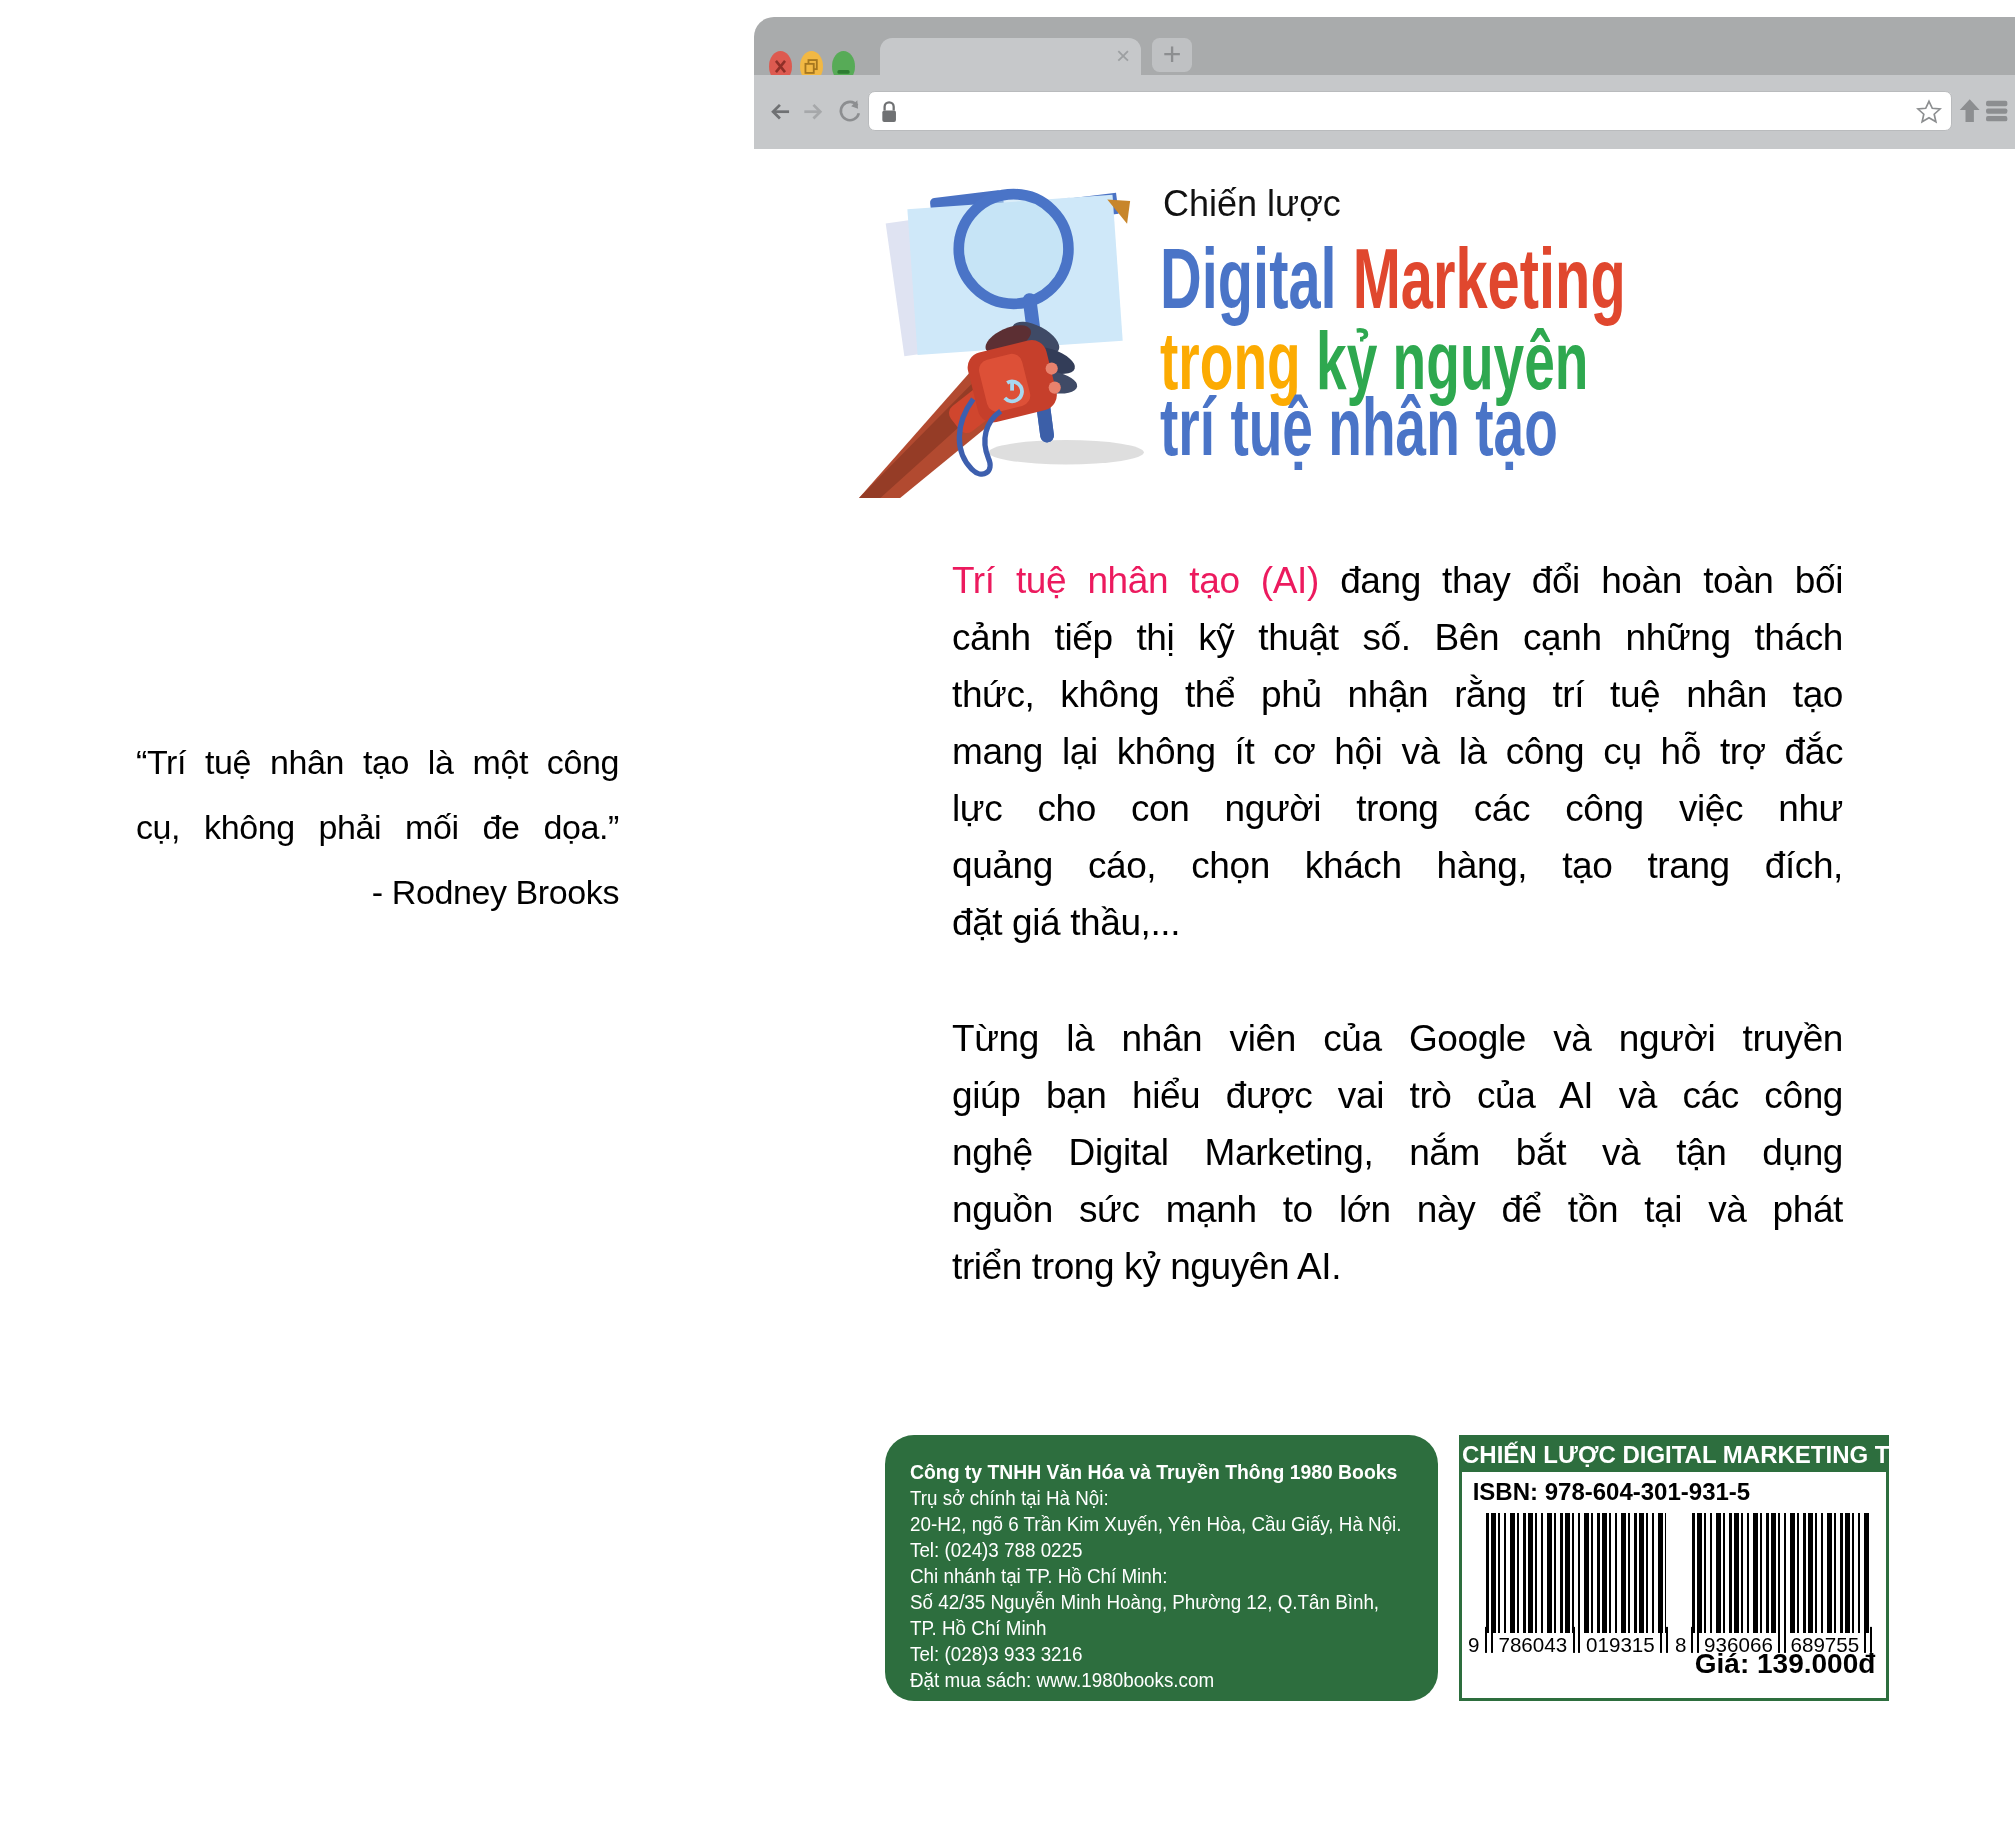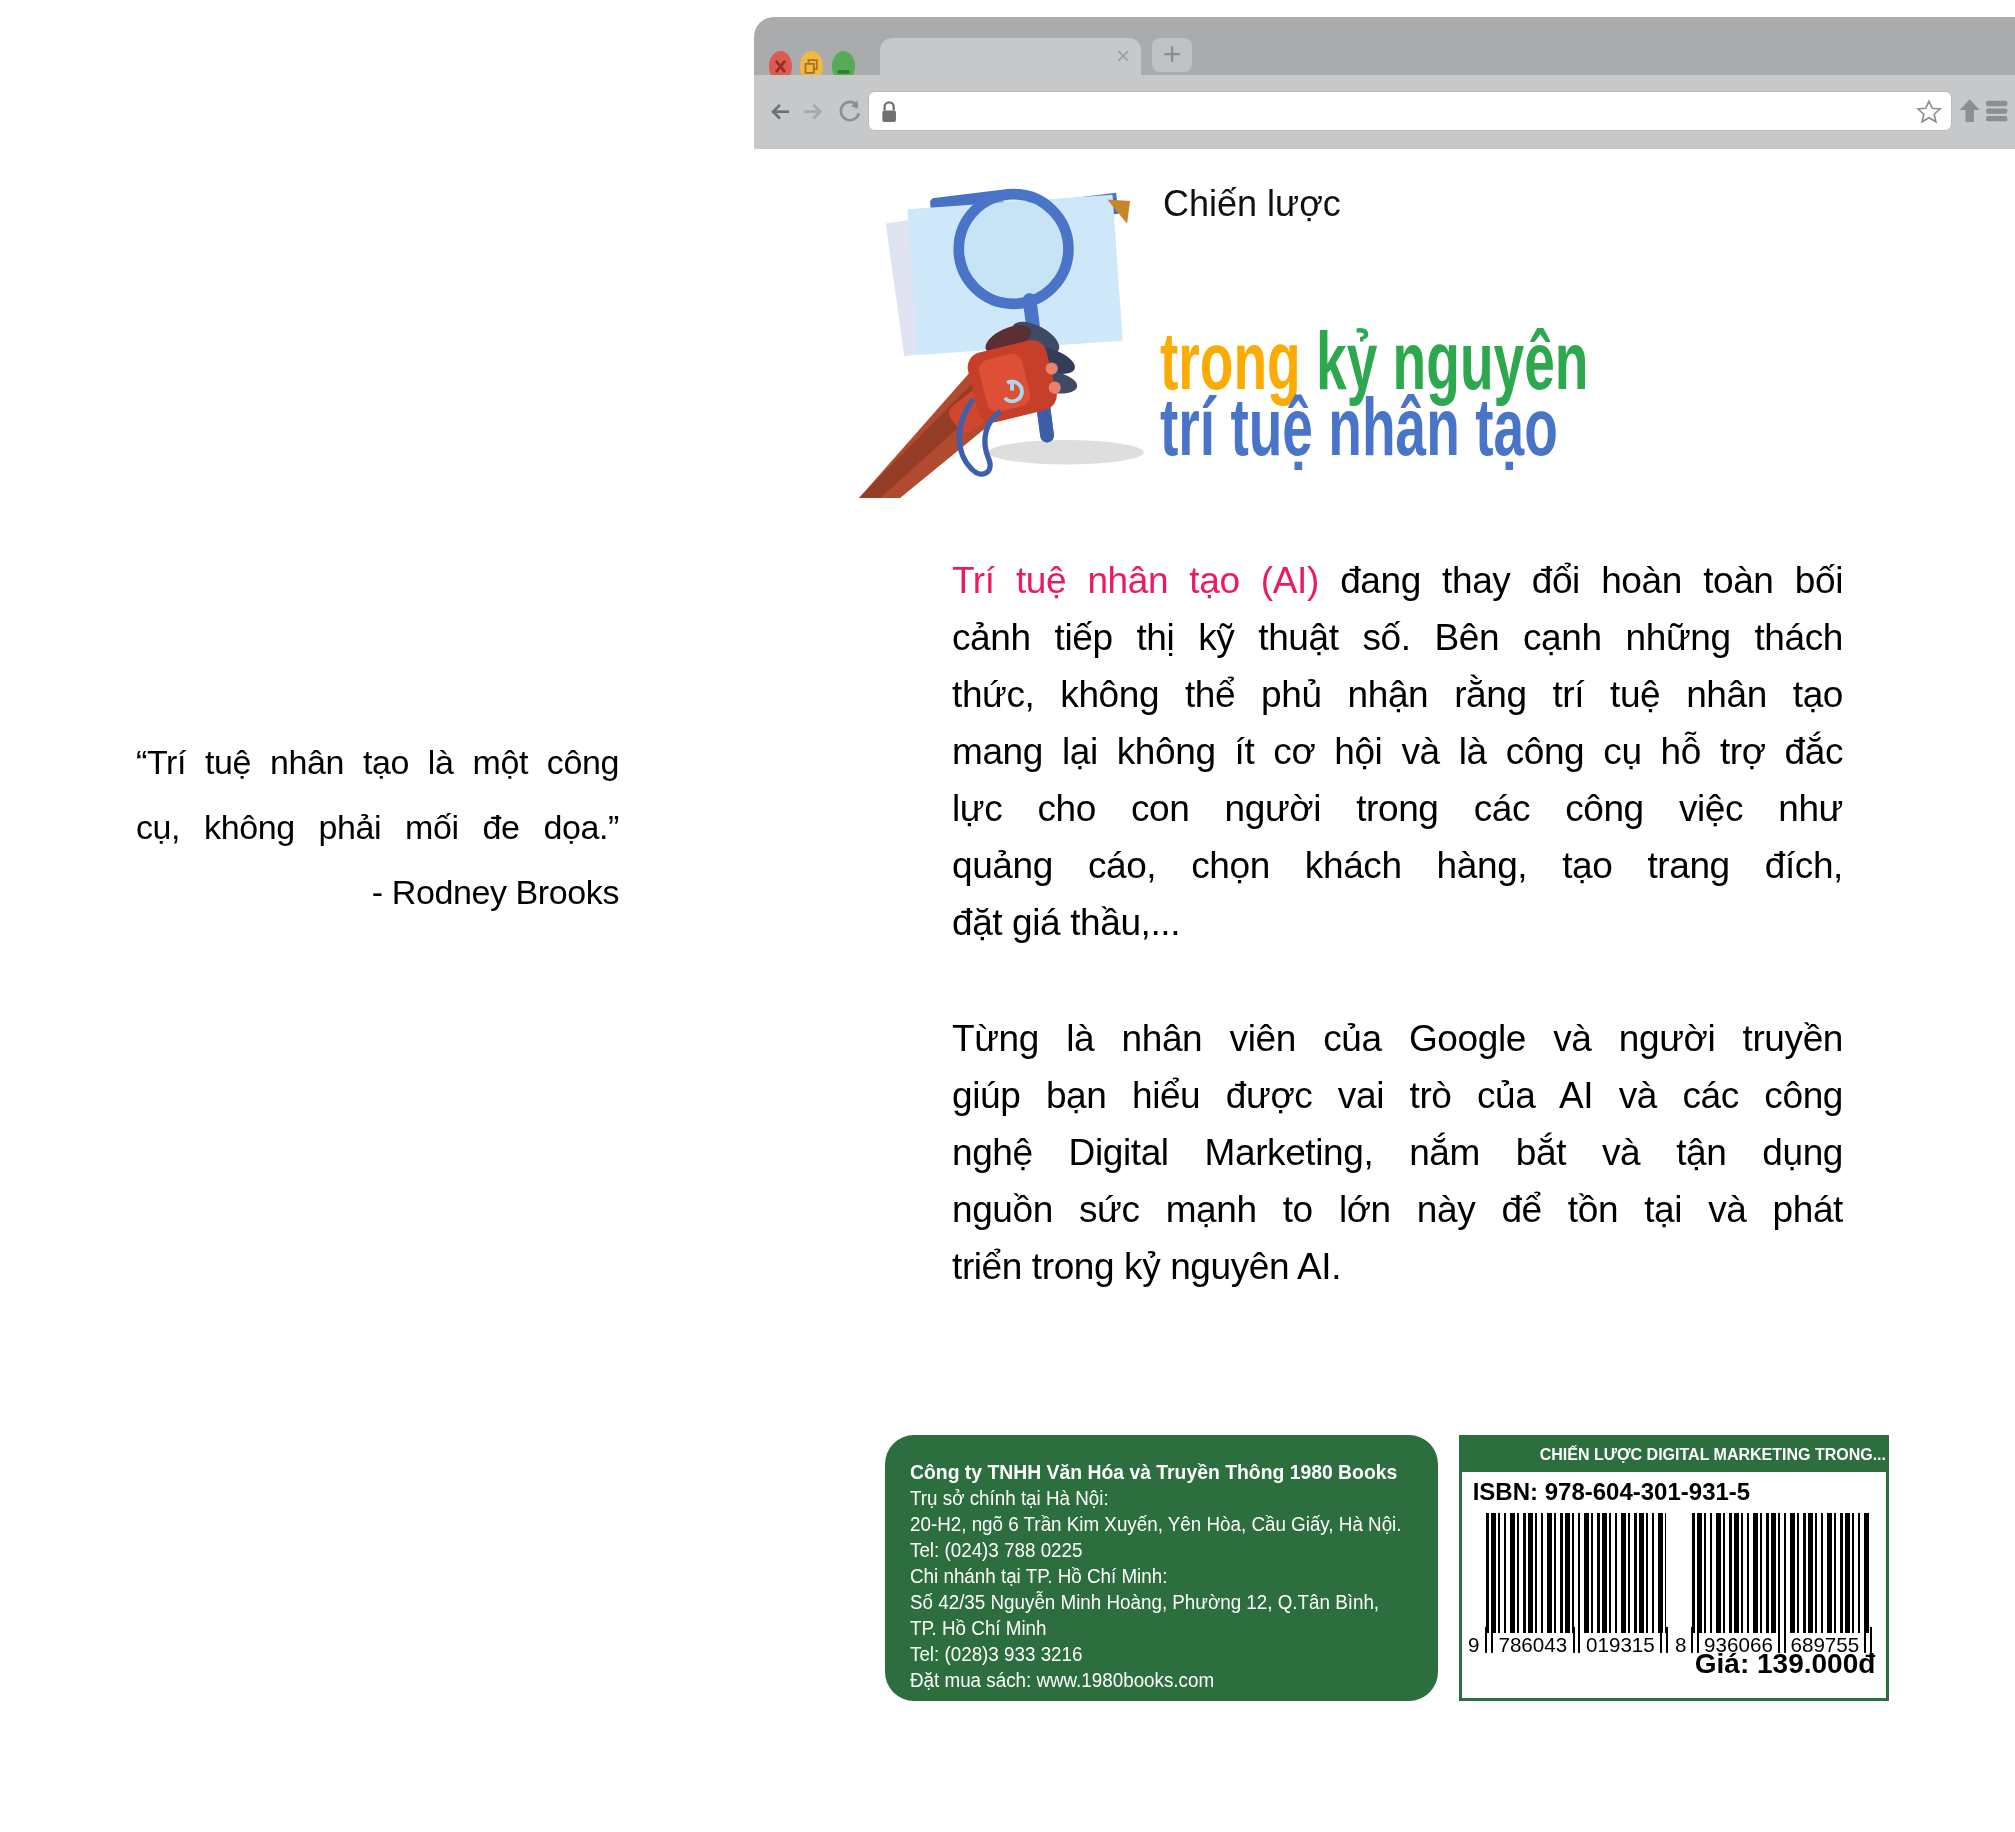--- a/index.html
+++ b/index.html
@@ -52,21 +52,21 @@
   .pub{position:absolute;left:885px;top:1435px;width:553px;height:266px;background:#2d6e3e;border-radius:29px;
        color:#ffffff;}
   .pub .inner{position:absolute;left:25px;top:24.4px;width:556px;transform:scaleX(0.94);transform-origin:left top;}
   .pub .pt{font-weight:bold;font-size:20.6px;height:26px;line-height:26px;white-space:nowrap;}
   .pub .pl{font-size:20px;height:26px;line-height:26px;white-space:nowrap;}
 
   
   .bc{position:absolute;left:1459px;top:1435px;width:430px;height:266px;background:#ffffff;
       border:3.8px solid #2d6e3e;box-sizing:border-box;}
   .bc .bchead{position:absolute;left:0;top:0;width:100%;height:34px;background:#2d6e3e;color:#fff;
-      font-weight:bold;font-size:16px;line-height:34px;text-align:right;white-space:nowrap;}
+      font-weight:bold;font-size:24px;line-height:34px;text-align:right;white-space:nowrap;}
   .bc .isbn{position:absolute;left:10.7px;top:40px;font-weight:bold;font-size:24px;white-space:nowrap;}
   .bars{position:absolute;top:75px;height:120px;background:
     repeating-linear-gradient(90deg,#000 0 3px,#fff 3px 5.3px,#000 5.3px 10px,#fff 10px 12.2px,#000 12.2px 13.7px,
     #fff 13.7px 18.3px,#000 18.3px 20px,#fff 20px 23.6px,#000 23.6px 29px,#fff 29px 31px,#000 31px 33px,#fff 33px 37px);}
   .bars.bl{left:24.4px;width:180px;} .bars.br{left:230px;width:178px;}
   .drow{position:absolute;top:195px;height:27.4px;font-size:20.6px;line-height:23px;display:flex;align-items:flex-start;}
   .drow.dl{left:6.1px;width:200px;} .drow.dr{left:213px;width:197px;}
   .guard{display:inline-block;width:3.8px;height:26px;border-left:2.3px solid #000;border-right:2.3px solid #000;
          transform:translateY(-6.1px);}
   .dg{white-space:nowrap;}
@@ -167,20 +167,23 @@
     <rect x="148" y="232" width="106" height="94" rx="20" fill="#c63f2b" transform="rotate(-14 200 278)"></rect>
     <rect x="162" y="246" width="58" height="70" rx="14" fill="#e05339" transform="rotate(-14 190 280)" opacity="0.85"></rect>
     <circle cx="253" cy="262" r="8" fill="#e8826d"></circle>
     <circle cx="257" cy="287" r="8" fill="#e8826d"></circle>
     <circle cx="201" cy="292" r="13" fill="none" stroke="#a8d8f0" stroke-width="5" stroke-dasharray="58 24" transform="rotate(-120 201 292)"></circle>
     <line x1="201" y1="279" x2="201" y2="291" stroke="#a8d8f0" stroke-width="5"></line>
     <path d="M150 302 C 126 334, 126 372, 148 394 C 162 408, 178 398, 170 380 C 160 356, 166 332, 186 318" fill="none" stroke="#3d5fae" stroke-width="7"></path>
   </svg>
 
   <div class="kicker">Chiến lược</div>
+  <div class="hl hl1"><span>
+    <span class="c-blue">Digital</span><span> </span><span class="c-red">Marketing</span>
+  </span></div>
   <div class="hl hl2"><span>
     <span class="c-yel">trong</span><span> </span><span class="c-grn">kỷ nguyên</span>
   </span></div>
   <div class="hl hl3 c-blue"><span>trí tuệ nhân tạo</span></div>
 
   <div class="quote">
     <div class="ql">“Trí tuệ nhân tạo là một công</div>
     <div class="ql">cụ, không phải mối đe dọa.”</div>
     <div class="qa">- Rodney Brooks</div>
   </div>

